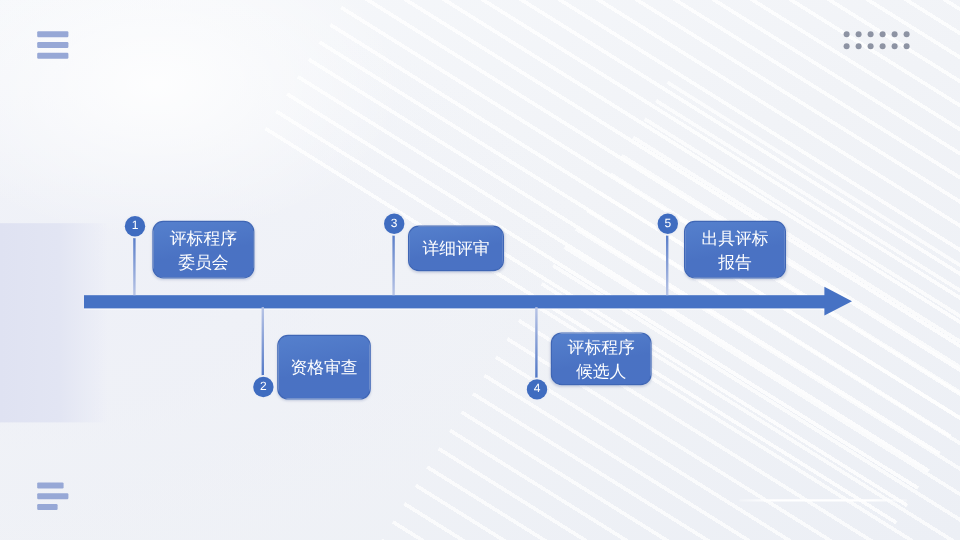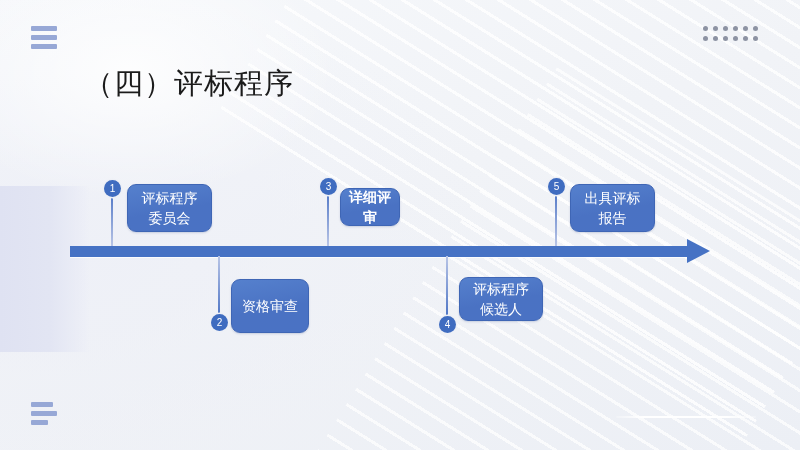--- a/index.html
+++ b/index.html
@@ -228,21 +228,21 @@
   #step-1 .step-box  { left: 127px; top: 184px; width: 85px; height: 48px; }
 
   
   #step-2 .connector { left: 218px; top: 256px; height: 62px; }
   #step-2 .badge     { left: 211px; top: 314px; }
   #step-2 .step-box  { left: 231px; top: 279px; width: 78px; height: 54px; }
 
   
   #step-3 .badge     { left: 320px; top: 178px; }
   #step-3 .connector { left: 327px; top: 188px; height: 58px; }
-  #step-3 .step-box  { left: 340px; top: 188px; width: 60px; height: 38px; font-weight: bold; }
+  #step-3 .step-box  { left: 340px; top: 188px; width: 80px; height: 38px; }
 
   
   #step-4 .connector { left: 446px; top: 256px; height: 62px; }
   #step-4 .badge     { left: 439px; top: 316px; }
   #step-4 .step-box  { left: 459px; top: 277px; width: 84px; height: 44px; }
 
   
   #step-5 .badge     { left: 548px; top: 178px; }
   #step-5 .connector { left: 555px; top: 188px; height: 58px; }
   #step-5 .step-box  { left: 570px; top: 184px; width: 85px; height: 48px; }
@@ -272,21 +272,20 @@
     <span class="dot"></span>
     <span class="dot"></span>
     <span class="dot"></span>
     <span class="dot"></span>
     <span class="dot"></span>
     <span class="dot"></span>
     <span class="dot"></span>
     <span class="dot"></span>
   </div>
 
-  <div class="slide-title">（四）评标程序</div>
 
   <div class="timeline-arrow">
     <div class="shaft"></div>
     <div class="head"></div>
   </div>
 
   <div class="step" id="step-1">
     <div class="connector"></div>
     <div class="badge">1</div>
     <div class="step-box">评标程序

